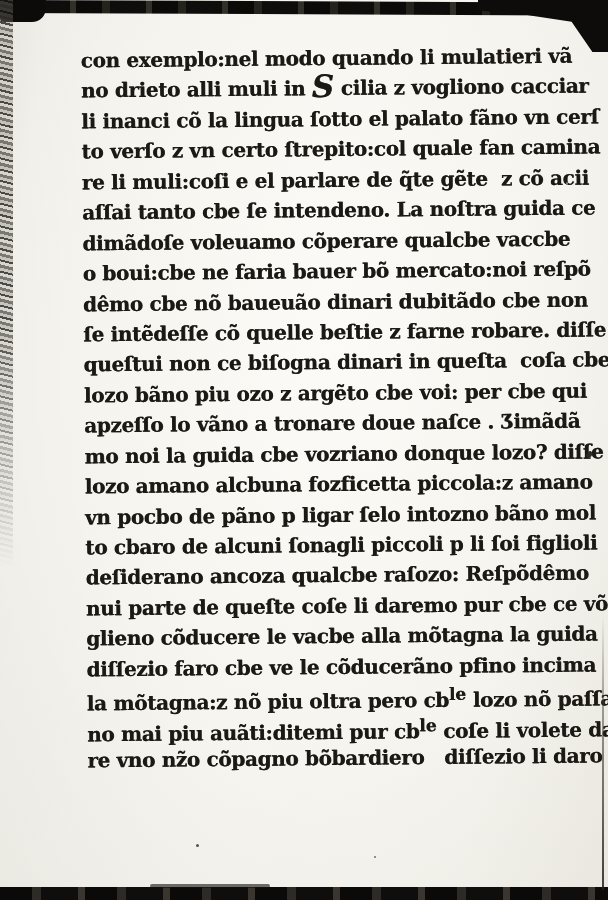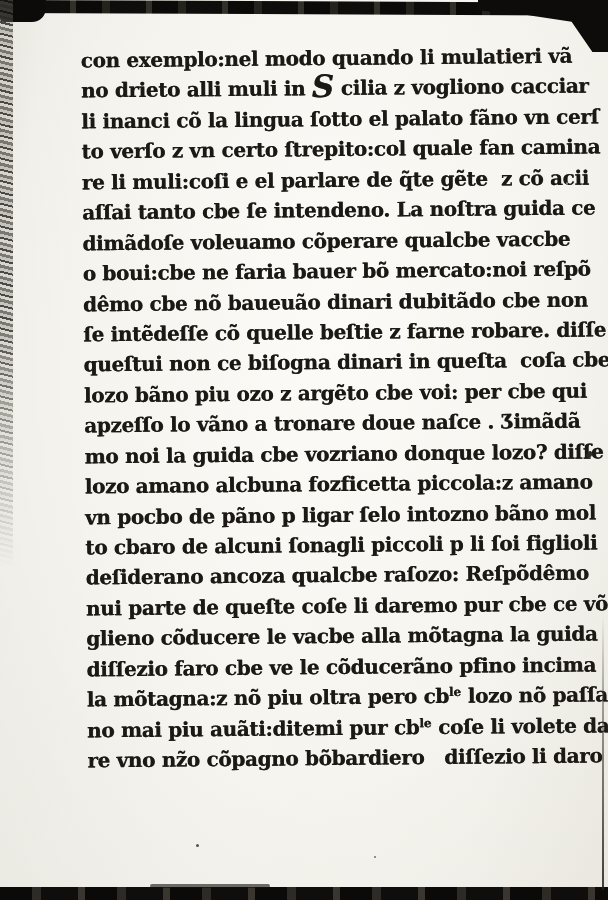--- a/index.html
+++ b/index.html
@@ -56,21 +56,21 @@
   .speck.s4{left:566px;top:182px;width:2px;height:3px;background:#8b887f;}
   
   .text-block{
     position:absolute;left:84px;top:46px;width:505px;
     transform:rotate(-.55deg);transform-origin:50% 50%;
     color:#1c1915;font-weight:700;font-size:20px;letter-spacing:-.35px;
     text-shadow:.4px 0 0 rgba(28,25,21,.85);
   }
   .line{height:30.45px;white-space:pre;}
   .initial{font-size:31px;font-style:italic;letter-spacing:0;line-height:0;position:relative;top:2px;}
-  .sup{font-size:12px;vertical-align:7px;letter-spacing:0;}
+  .sup{font-size:17px;vertical-align:7px;letter-spacing:0;}
 </style>
 </head>
 <body>
 
 <div class="scan">
   <div class="paper"></div>
 
   <div class="text-block">
       <div class="line"><span class="t">con exemplo:nel modo quando li mulatieri vã</span></div>
       <div class="line"><span class="t">no drieto alli muli in </span><span class="initial">S</span><span class="t"> cilia z vogliono cacciar</span></div>

